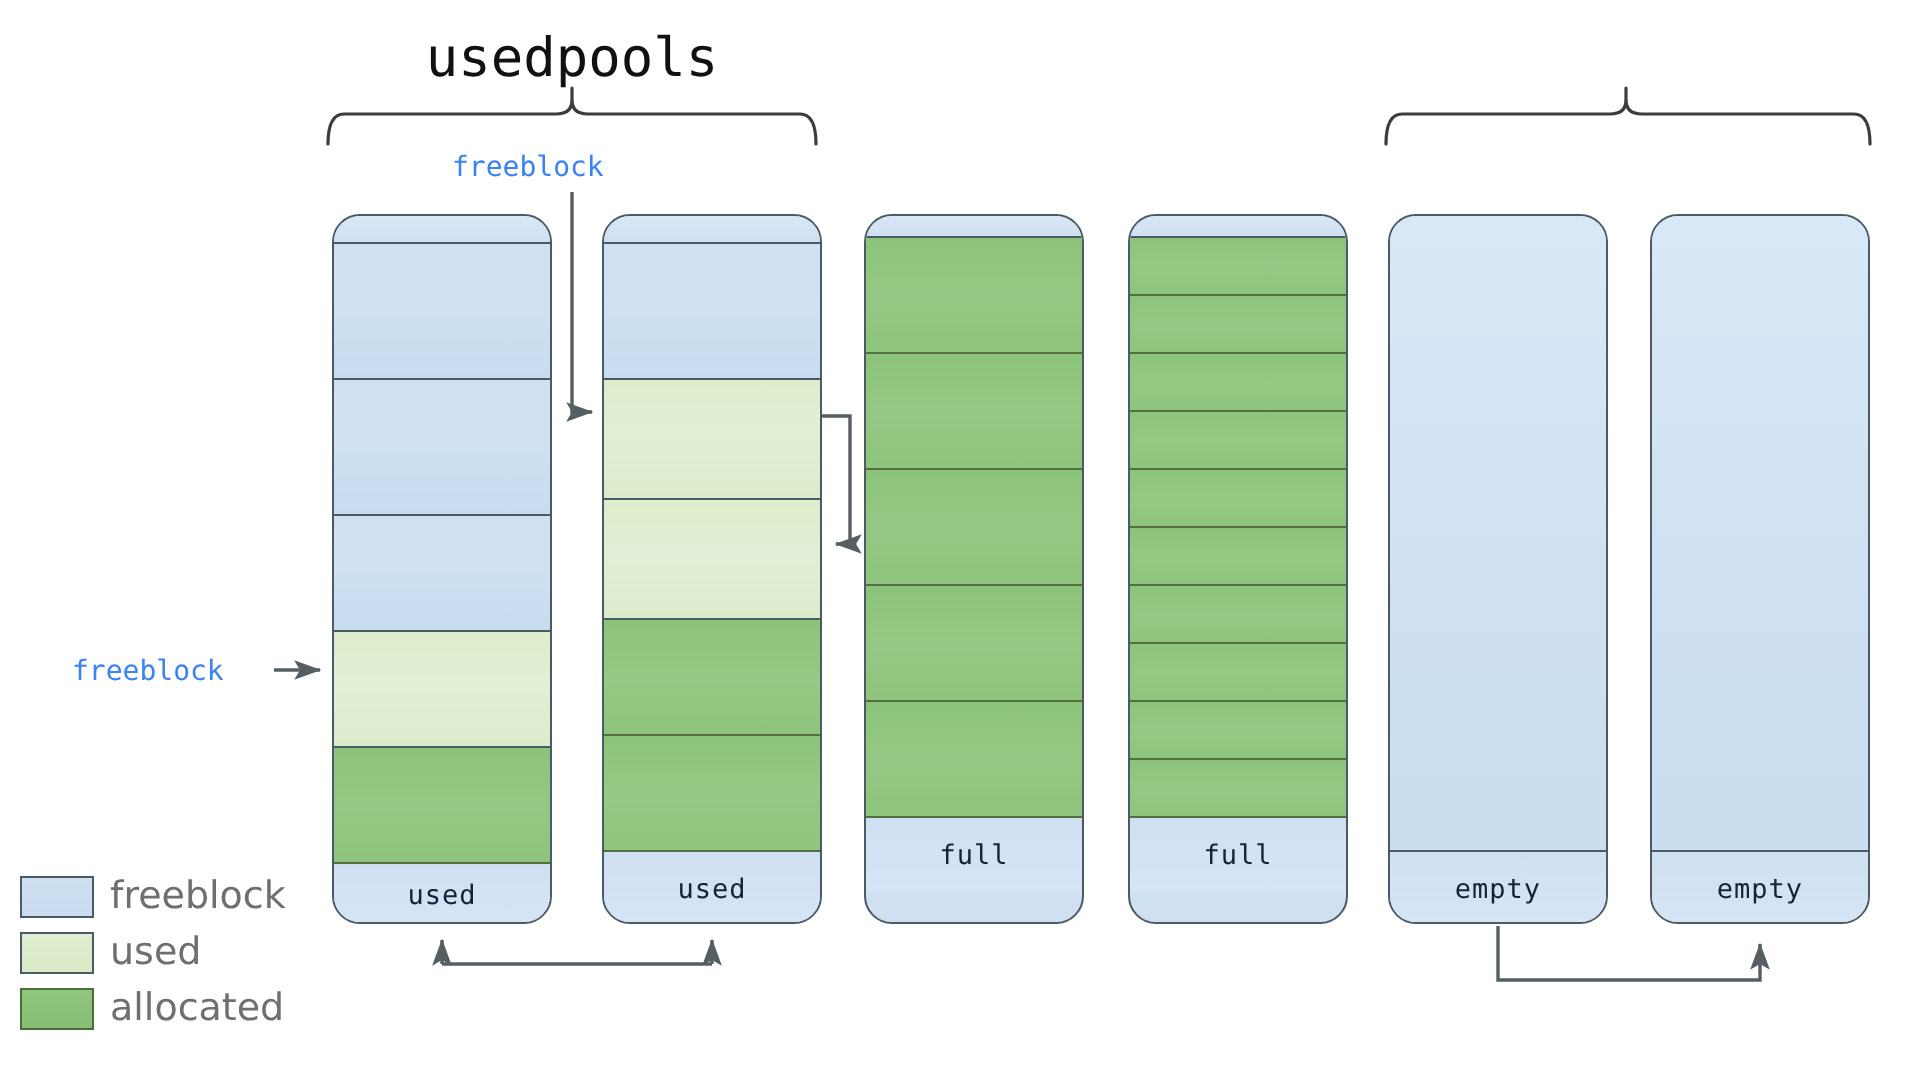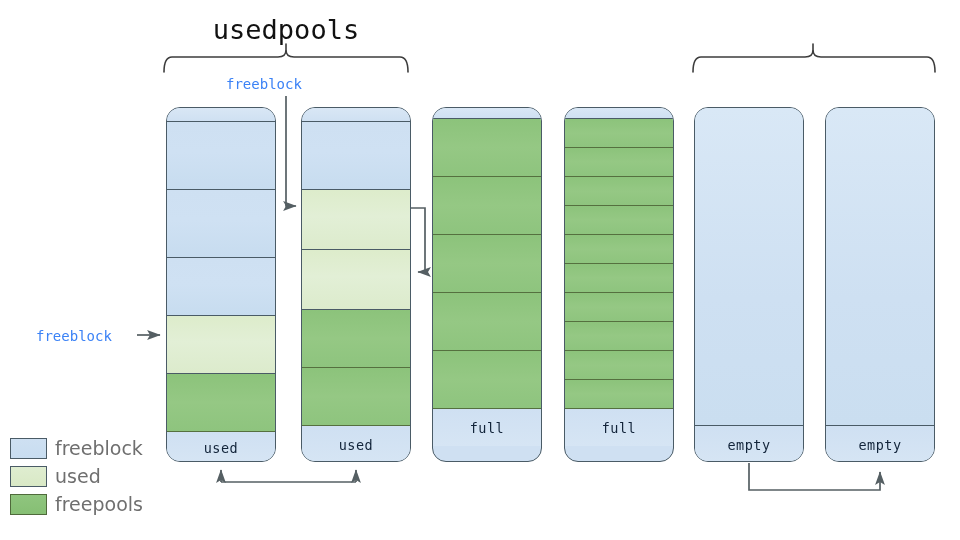--- a/index.html
+++ b/index.html
@@ -250,17 +250,17 @@
     <div class="legend-row">
       <span class="legend-swatch untouched"></span>
       <span class="legend-label">freeblock</span>
     </div>
     <div class="legend-row">
       <span class="legend-swatch free"></span>
       <span class="legend-label">used</span>
     </div>
     <div class="legend-row">
       <span class="legend-swatch allocated"></span>
-      <span class="legend-label">freepools</span>
+      <span class="legend-label">allocated</span>
     </div>
   </div>
 
 </div>
 
 </body></html>

